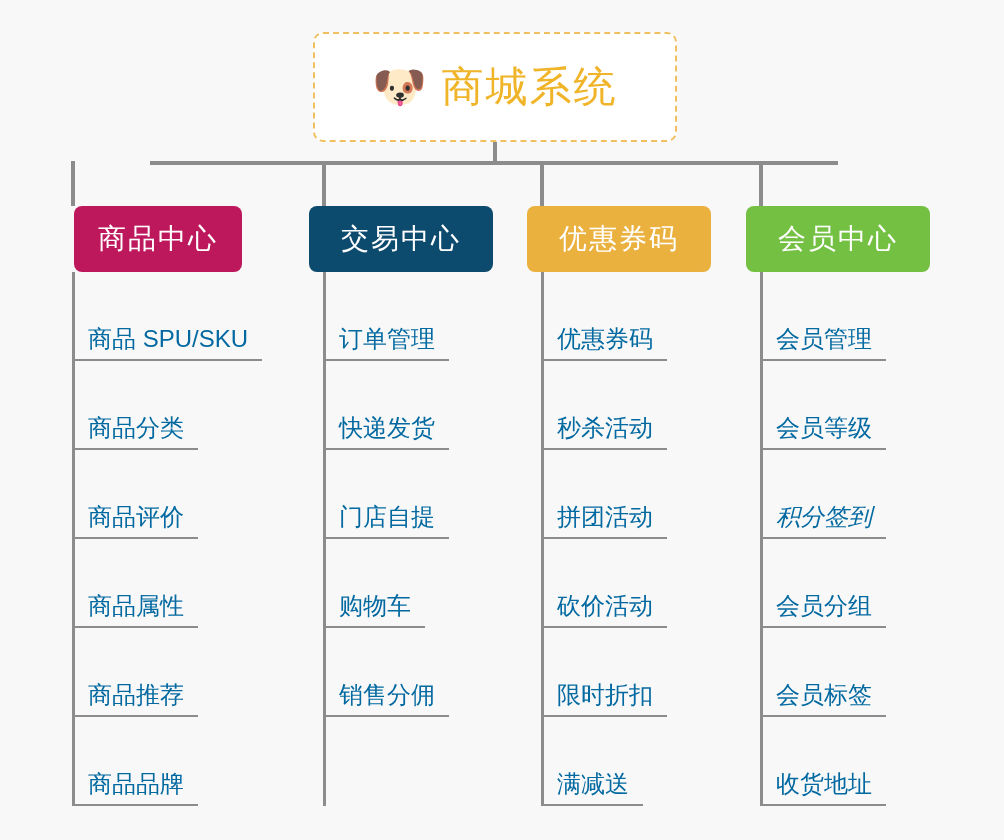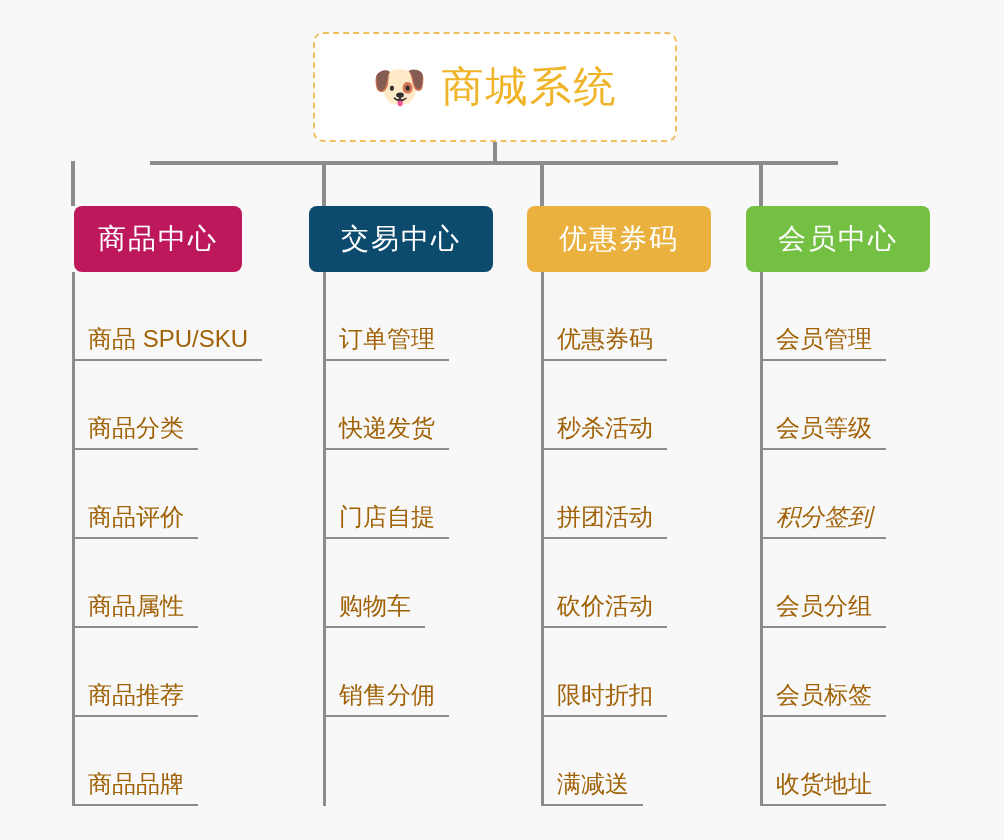--- a/index.html
+++ b/index.html
@@ -107,21 +107,21 @@
     height: 89px;
     display: flex;
     align-items: flex-end;
   }
   .leaf-label {
     display: inline-block;
     box-sizing: border-box;
     padding: 0 14px 6px 14px;
     border-bottom: 2px solid #f97316;
     font-size: 24px;
-    color: #a16207;
+    color: #0369a1;
     white-space: nowrap;
     line-height: 1.15;
   }
 </style>
 </head>
 <body>
 
 <div id="mindmap">
 
   <div class="root-node">

